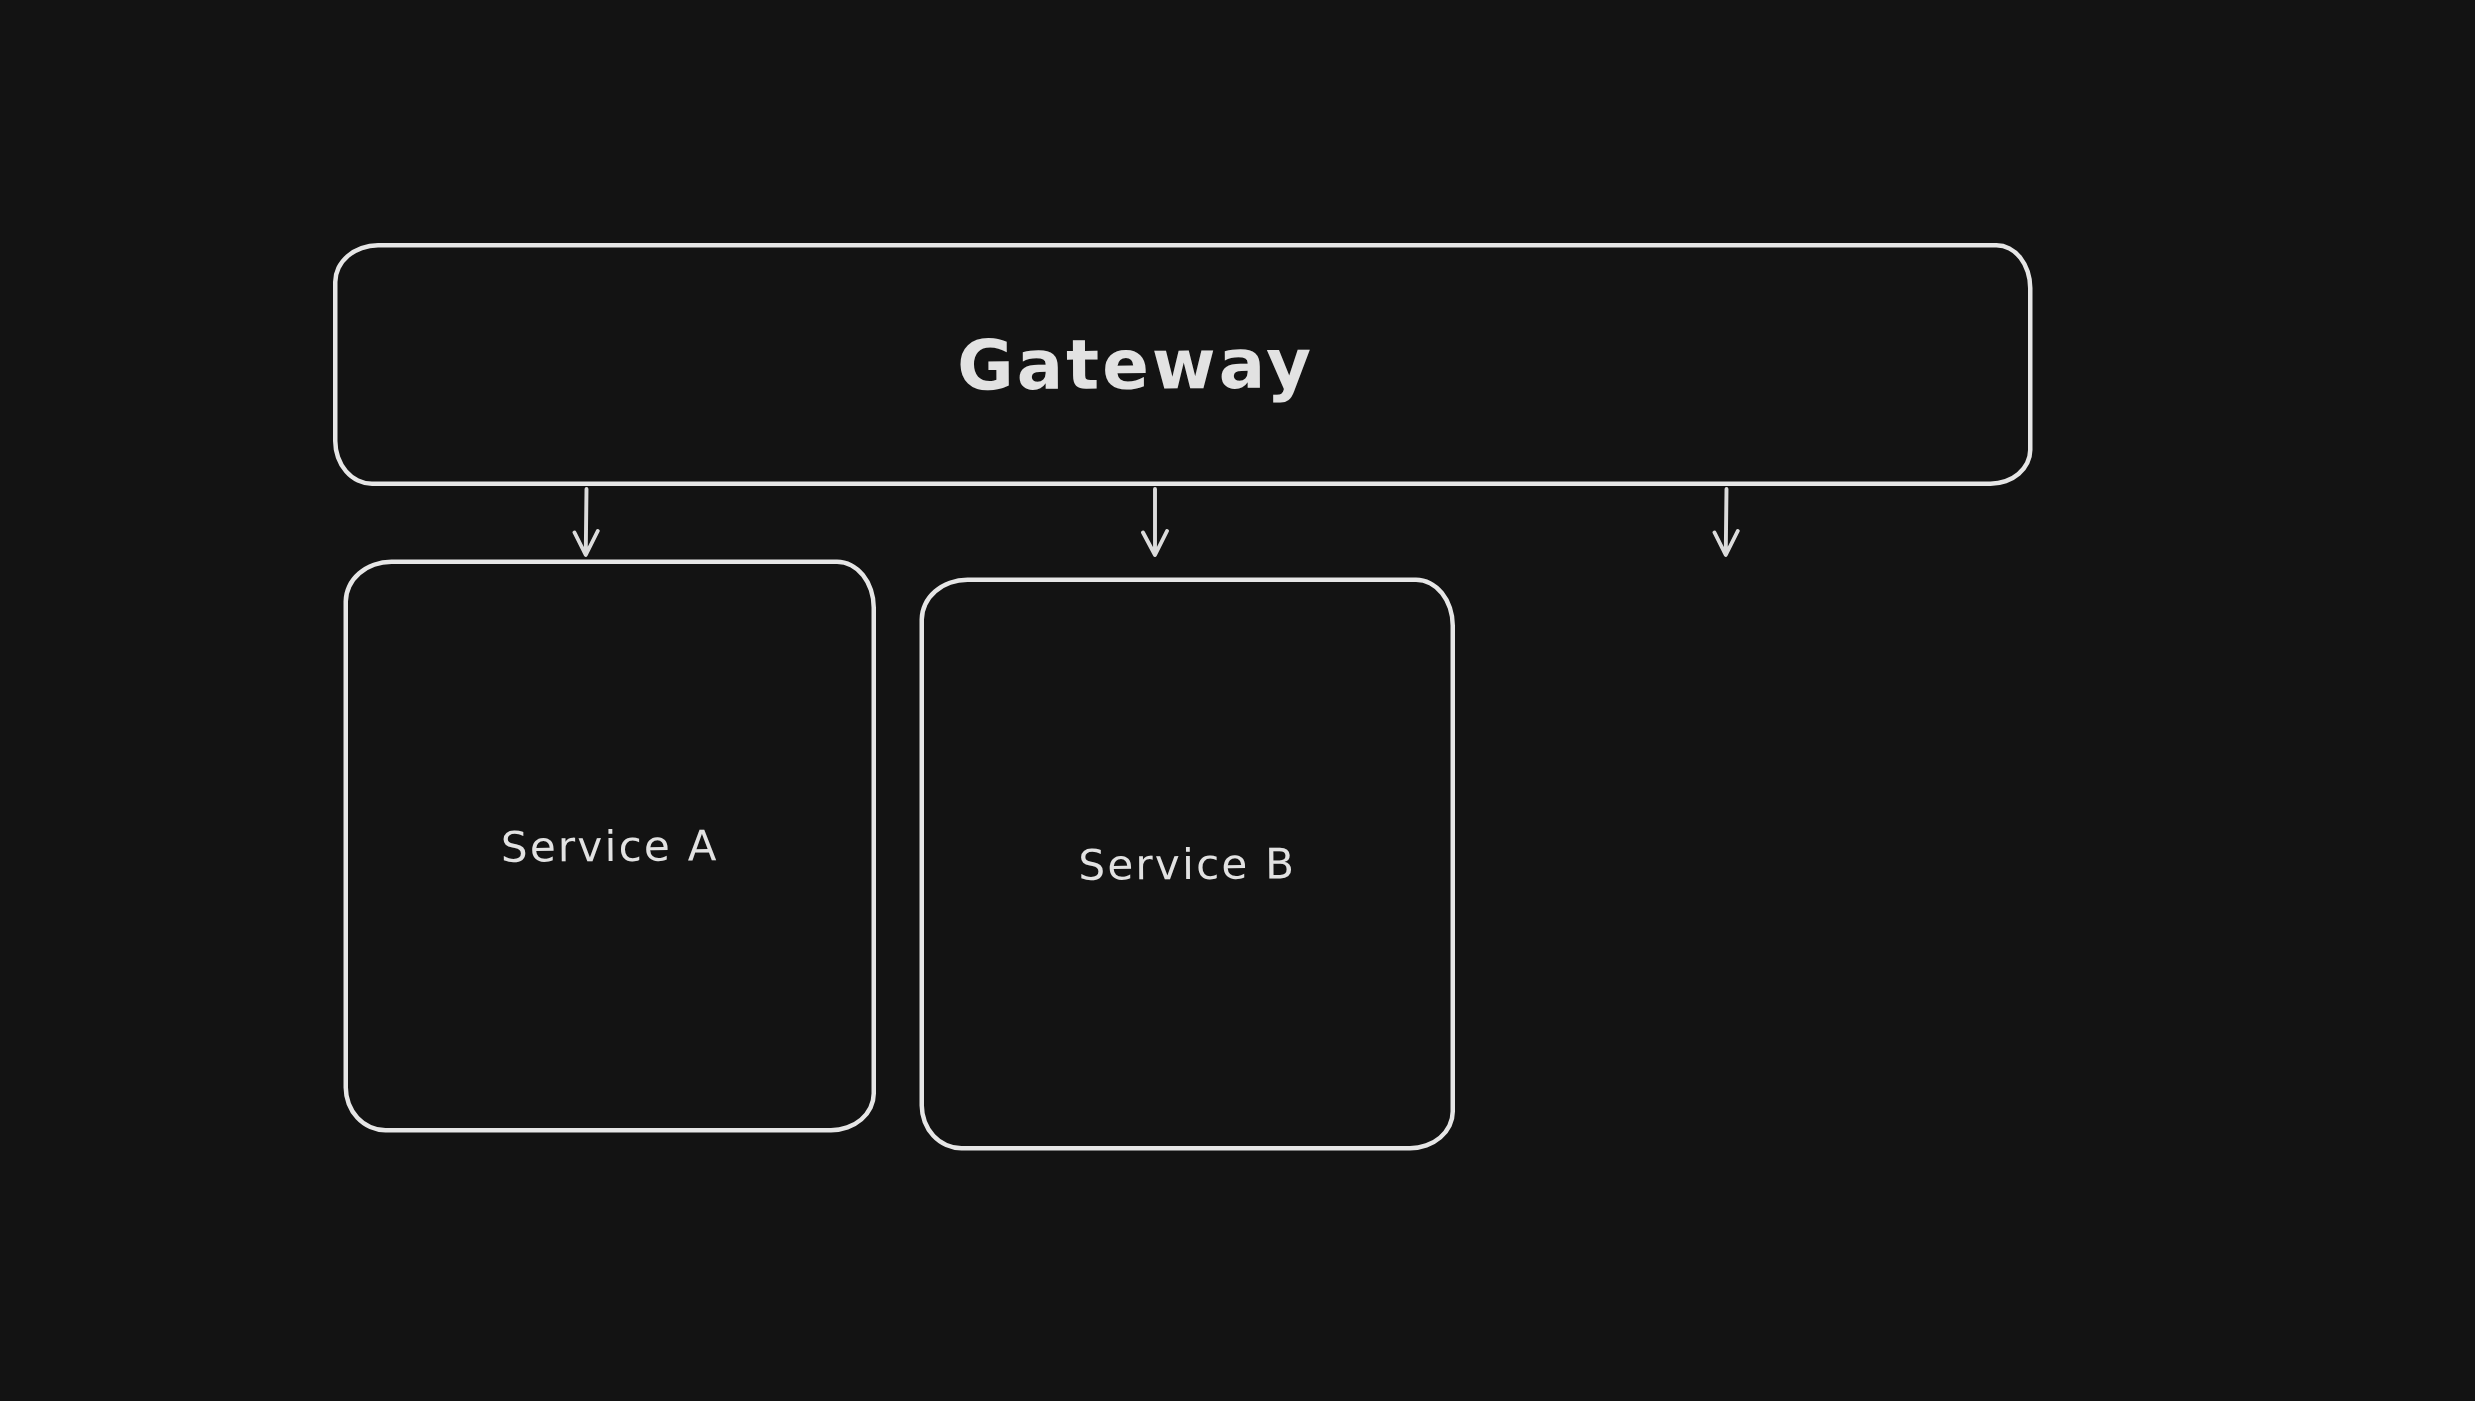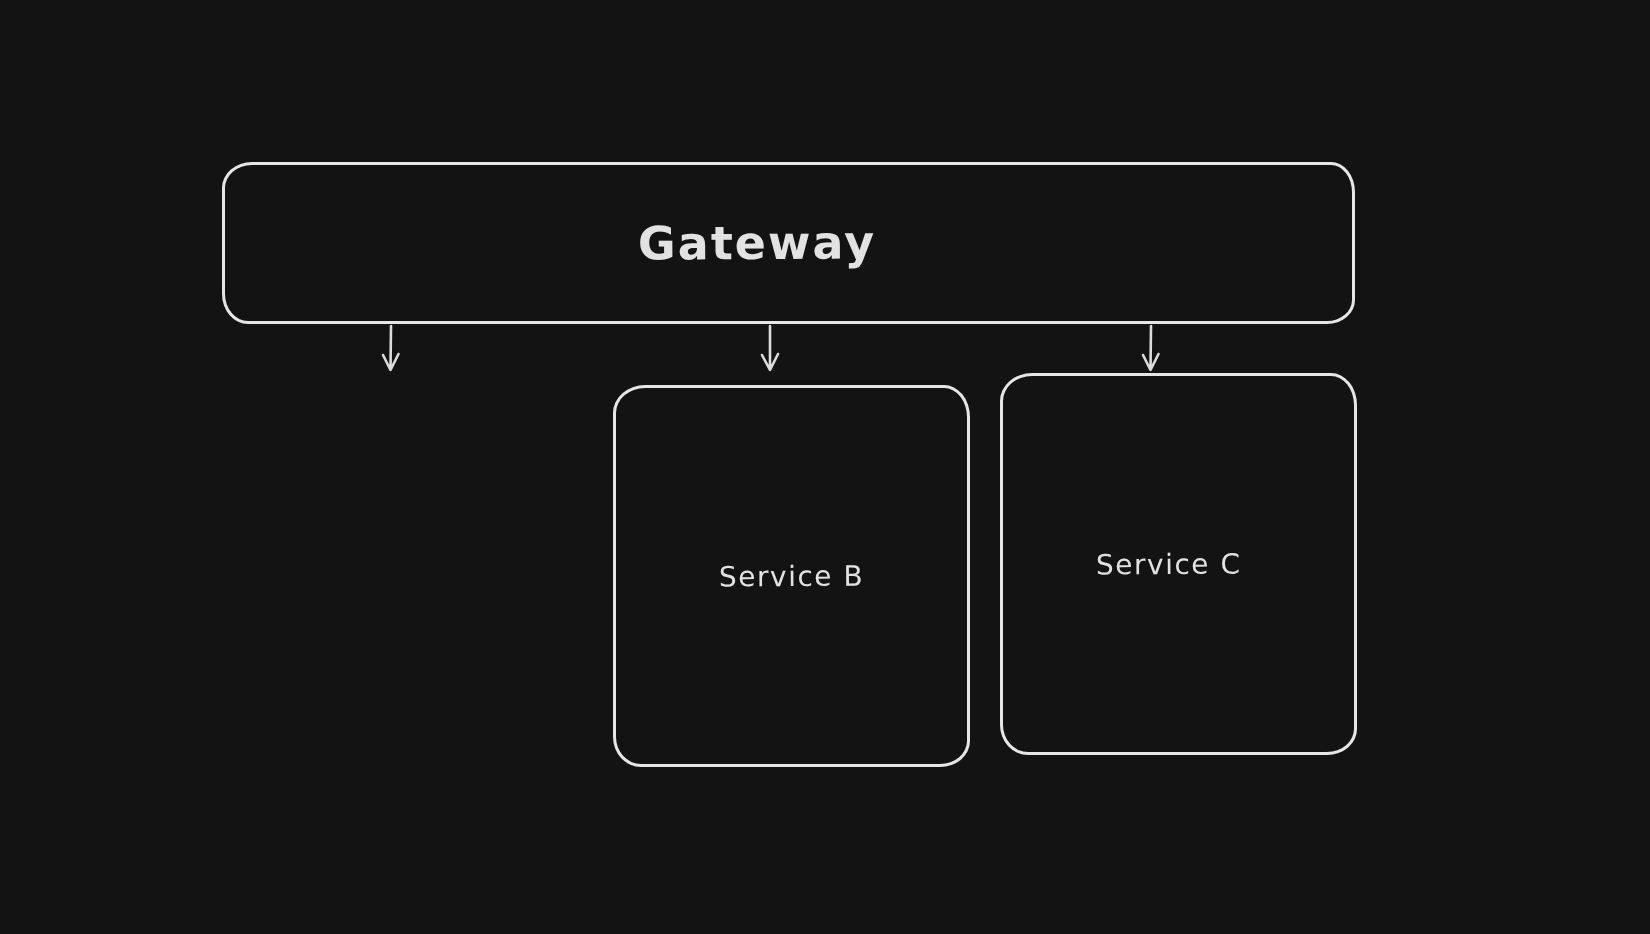--- a/index.html
+++ b/index.html
@@ -83,22 +83,22 @@
     </g>
     <g>
       <path d="M1151 326 L1150.5 369 M1143 355 L1150.5 370 L1158.5 354"></path>
     </g>
   </svg>
 
   <div class="node node-gateway">
     <span class="label">Gateway</span>
   </div>
 
+  <div class="node node-service node-service-a">
+    <span class="label">Service A</span>
+  </div>
 
   <div class="node node-service node-service-b">
     <span class="label">Service B</span>
   </div>
 
-  <div class="node node-service node-service-c">
-    <span class="label">Service C</span>
-  </div>
 
 </div>
 
 </body></html>

